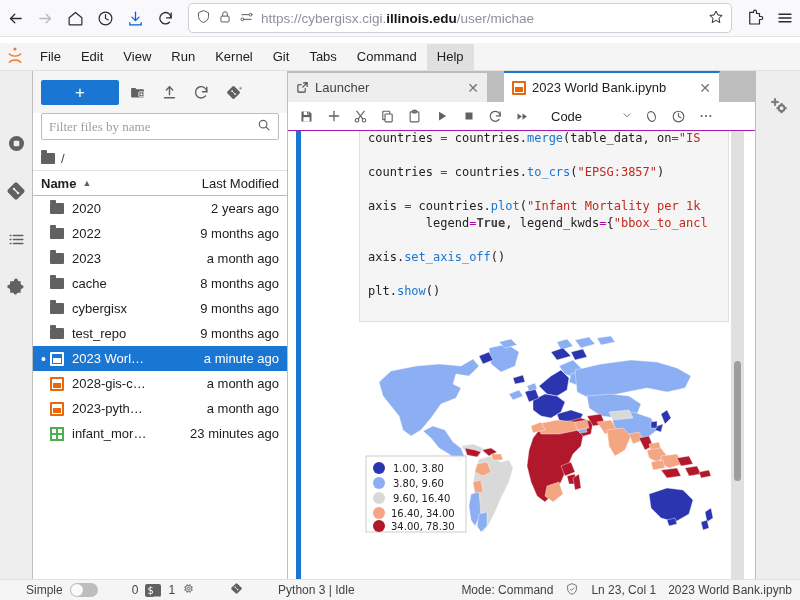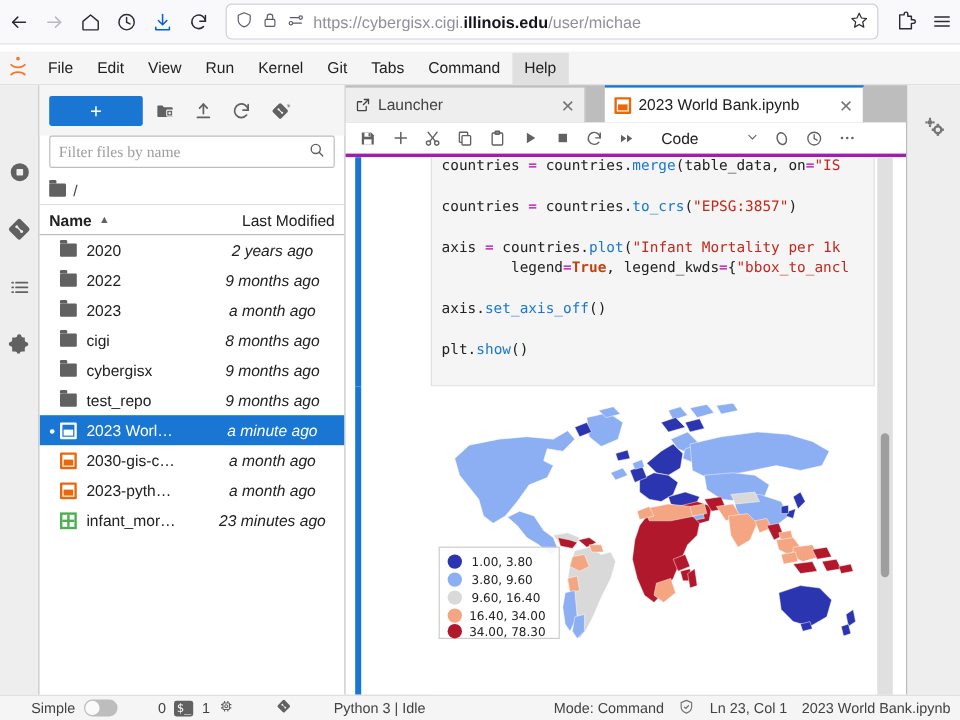--- a/index.html
+++ b/index.html
@@ -109,21 +109,21 @@
   .fp-row {
     display: flex; align-items: center; height: 25px; padding: 0 8px;
     font-size: 13px; color: #212121;
   }
   .fp-row.selected { background: #1976d2; color: #ffffff; }
   .fp-row .dot { width: 9px; font-size: 14px; line-height: 1; text-align: left; }
   .fp-row .ico { width: 22px; display: flex; align-items: center; }
   .fp-row .nm {
     flex: 1; white-space: nowrap; overflow: hidden; text-overflow: ellipsis;
   }
-  .fp-row .md { width: 104px; text-align: center; white-space: nowrap; font-style: italic; }
+  .fp-row .md { width: 104px; text-align: right; white-space: nowrap; }
 
   
   .folder-ico { width: 14px; height: 11px; background: #616161; border-radius: 1px;
     position: relative; }
   .folder-ico:before { content:""; position:absolute; top:-3px; left:0; width:6px; height:3px;
     background:#616161; border-radius:1px 1px 0 0; }
   .nb-ico { width: 14px; height: 14px; border: 2px solid #e8690b; border-radius: 1px;
     display:flex; align-items:flex-end; justify-content:center; background:#fff; }
   .nb-ico i { display:block; width:8px; height:5px; background:#e8690b; margin-bottom:1px; }
   .nb-ico.sel { border-color: #ffffff; background:#1976d2; }
@@ -144,21 +144,21 @@
     border-right: 1px solid #bdbdbd; min-width: 0;
   }
   .tab.active {
     background: #ffffff; color: #212121; border-top: 2px solid #1976d2; height: 31px;
   }
   .tab .label { white-space: nowrap; }
   .tab .x { color: #757575; font-size: 14px; margin-left: 6px; line-height:1; }
   .tab-ico { display:flex; align-items:center; }
 
   .nb-toolbar {
-    height: 29px; background: #ffffff; border-bottom: 3px solid #a21caf;
+    height: 29px; background: #ffffff; border-bottom: 1px solid #a21caf;
     display: flex; align-items: center; padding: 0 6px; gap: 2px;
   }
   .tb-btn {
     width: 25px; height: 25px; display: flex; align-items: center; justify-content: center;
     color: #616161;
   }
   .celltype {
     display: flex; align-items: center; justify-content: space-between;
     width: 94px; height: 23px; font-size: 13px; color: #212121; padding: 0 4px 0 8px;
     margin-left: 6px;
@@ -175,21 +175,21 @@
   .cell-gap { width: 58px; flex: none; }
   .code-box {
     flex: 1; background: #f5f5f5; border: 1px solid #e0e0e0;
     font-family: "DejaVu Sans Mono", monospace; font-size: 12px; line-height: 17px;
     padding: 6px 0 6px 8px; white-space: pre; overflow: hidden; color: #212121;
     margin-right: 26px;
   }
   .code-box .fn { color: #1976d2; }
   .code-box .op { color: #b700b7; }
   .code-box .st { color: #c2281d; }
-  .code-box .kw { color: #c2410c; font-weight: bold; }
+  .code-box .kw { color: #404040; font-weight: bold; }
   .out-wrap { display: flex; padding-left: 8px; }
   .out-area {
     flex: 1; background: #ffffff; margin-right: 26px; position: relative;
     height: 258px;
   }
   .mapimg { position: absolute; left: 2px; top: 4px; width: 377px; height: 238px; }
 
   .nbscroll {
     position: absolute; right: 11px; top: 60px; width: 13px; height: 448px;
     background: #e0e0e0;
@@ -449,21 +449,21 @@
             <span class="folder-ico"></span>
           </span>
           <span class="nm">2023</span>
           <span class="md">a month ago</span>
         </div>
         <div class="fp-row">
           <span class="dot"></span>
           <span class="ico">
             <span class="folder-ico"></span>
           </span>
-          <span class="nm">cigi</span>
+          <span class="nm">cache</span>
           <span class="md">8 months ago</span>
         </div>
         <div class="fp-row">
           <span class="dot"></span>
           <span class="ico">
             <span class="folder-ico"></span>
           </span>
           <span class="nm">cybergisx</span>
           <span class="md">9 months ago</span>
         </div>
@@ -485,21 +485,21 @@
           <span class="nm">2023 Worl…</span>
           <span class="md">a minute ago</span>
         </div>
         <div class="fp-row">
           <span class="dot"></span>
           <span class="ico">
             <span class="nb-ico">
               <i></i>
             </span>
           </span>
-          <span class="nm">2030-gis-c…</span>
+          <span class="nm">2028-gis-c…</span>
           <span class="md">a month ago</span>
         </div>
         <div class="fp-row">
           <span class="dot"></span>
           <span class="ico">
             <span class="nb-ico">
               <i></i>
             </span>
           </span>
           <span class="nm">2023-pyth…</span>

